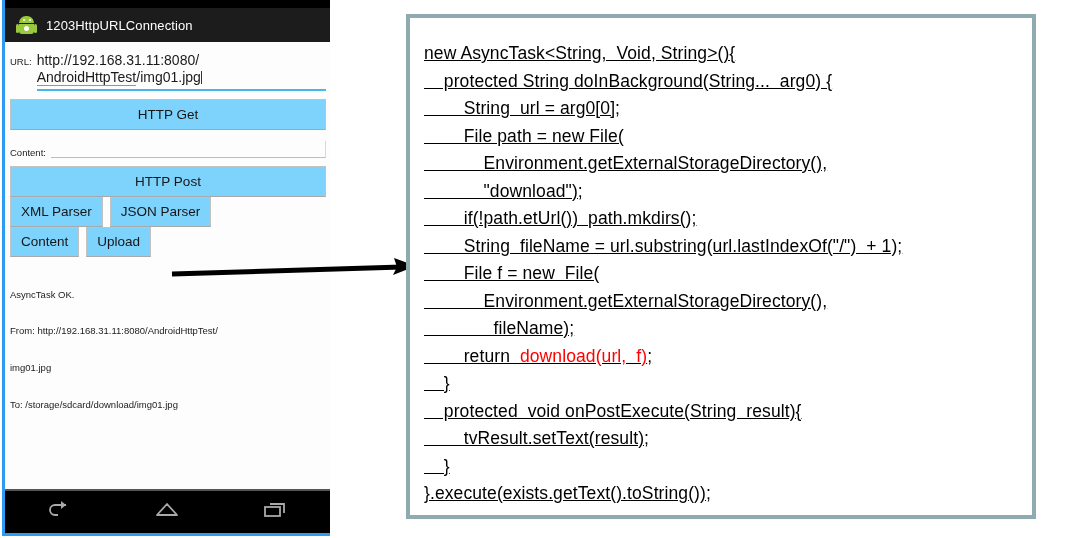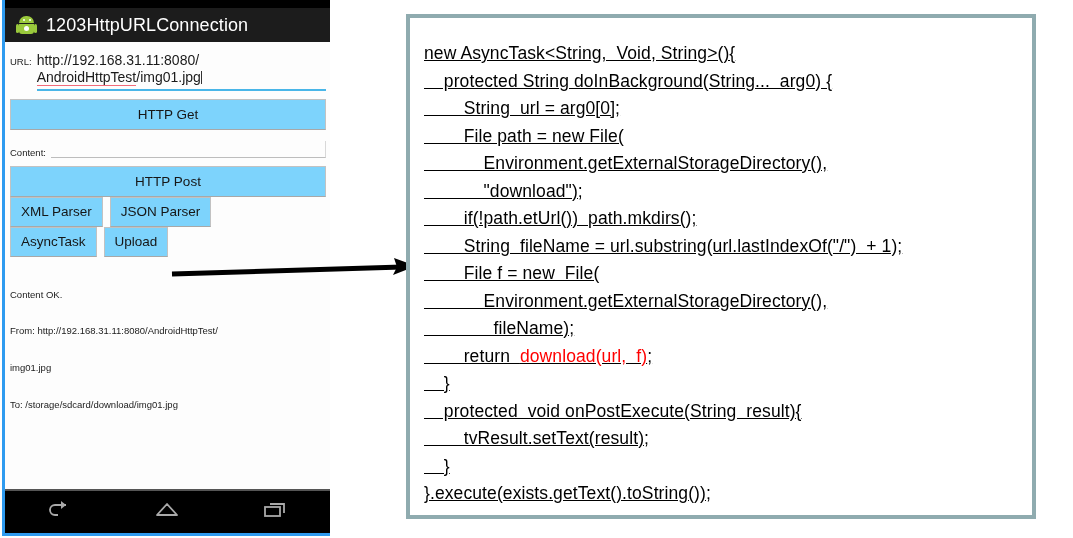--- a/index.html
+++ b/index.html
@@ -82,21 +82,21 @@
   .droid .eye.r { left: 12px; }
   .droid .dot {
     position: absolute;
     left: 7px; top: 10px;
     width: 5px; height: 5px;
     background: #ffffff;
     border-radius: 50%;
   }
   #app-title {
     color: #ffffff;
-    font-size: 18px;
+    font-size: 13px;
     letter-spacing: 0.1px;
   }
 
   #screen {
     position: relative;
     background: #fdfdfd;
     height: 452px;
     padding: 0 4px 0 5px;
     box-sizing: border-box;
   }
@@ -267,26 +267,26 @@
     </div>
 
     <div class="btn btn-wide">HTTP Post</div>
 
     <div class="btn-row">
       <div class="btn btn-sm">XML Parser</div>
       <div class="btn btn-sm">JSON Parser</div>
     </div>
 
     <div class="btn-row">
-      <div class="btn btn-sm">AsyncTask</div>
+      <div class="btn btn-sm">Content</div>
       <div class="btn btn-sm">Upload</div>
     </div>
 
     <div class="result-text">
-      <div>Content OK.</div>
+      <div>AsyncTask OK.</div>
       <div>From: http://192.168.31.11:8080/AndroidHttpTest/</div>
       <div>img01.jpg</div>
       <div>To: /storage/sdcard/download/img01.jpg</div>
     </div>
   </div>
 
   <div id="navbar">
     <span class="nav-ico">
       <svg width="30" height="22" viewBox="0 0 30 22">
         <path d="M22 6 H11 a5 5 0 0 0 0 10 h3" fill="none" stroke="#cfcfcf" stroke-width="1.8"></path>

